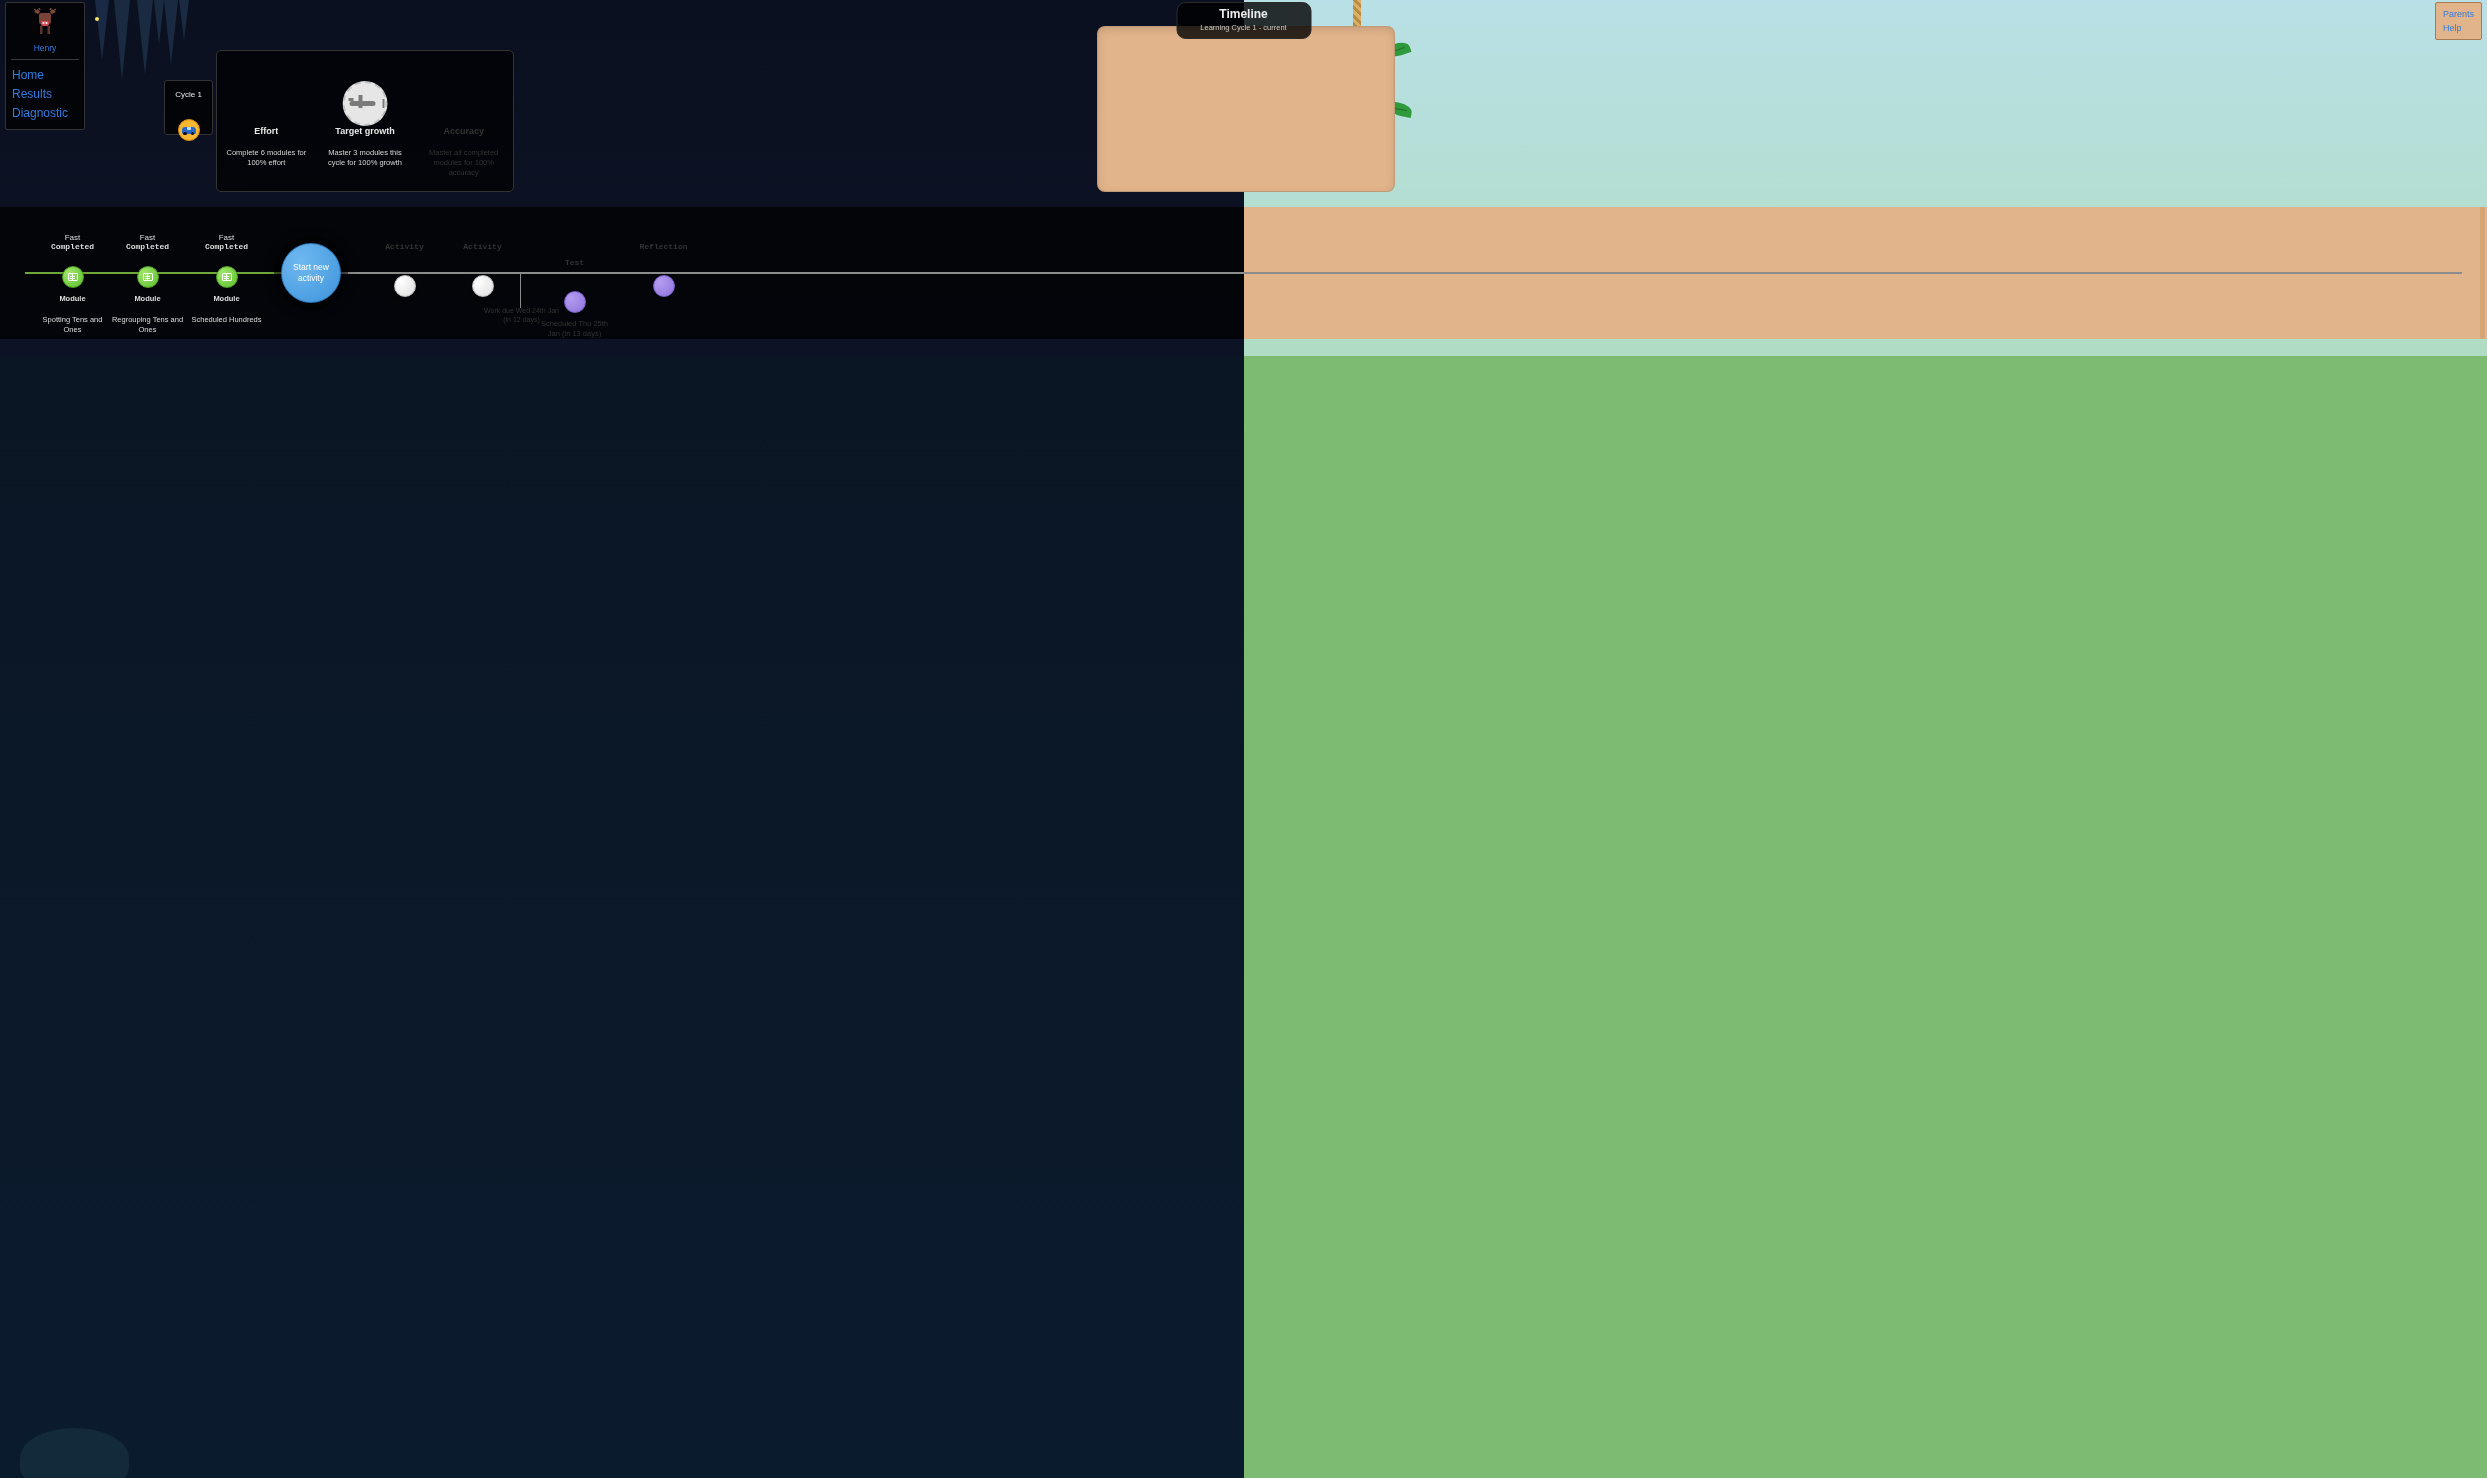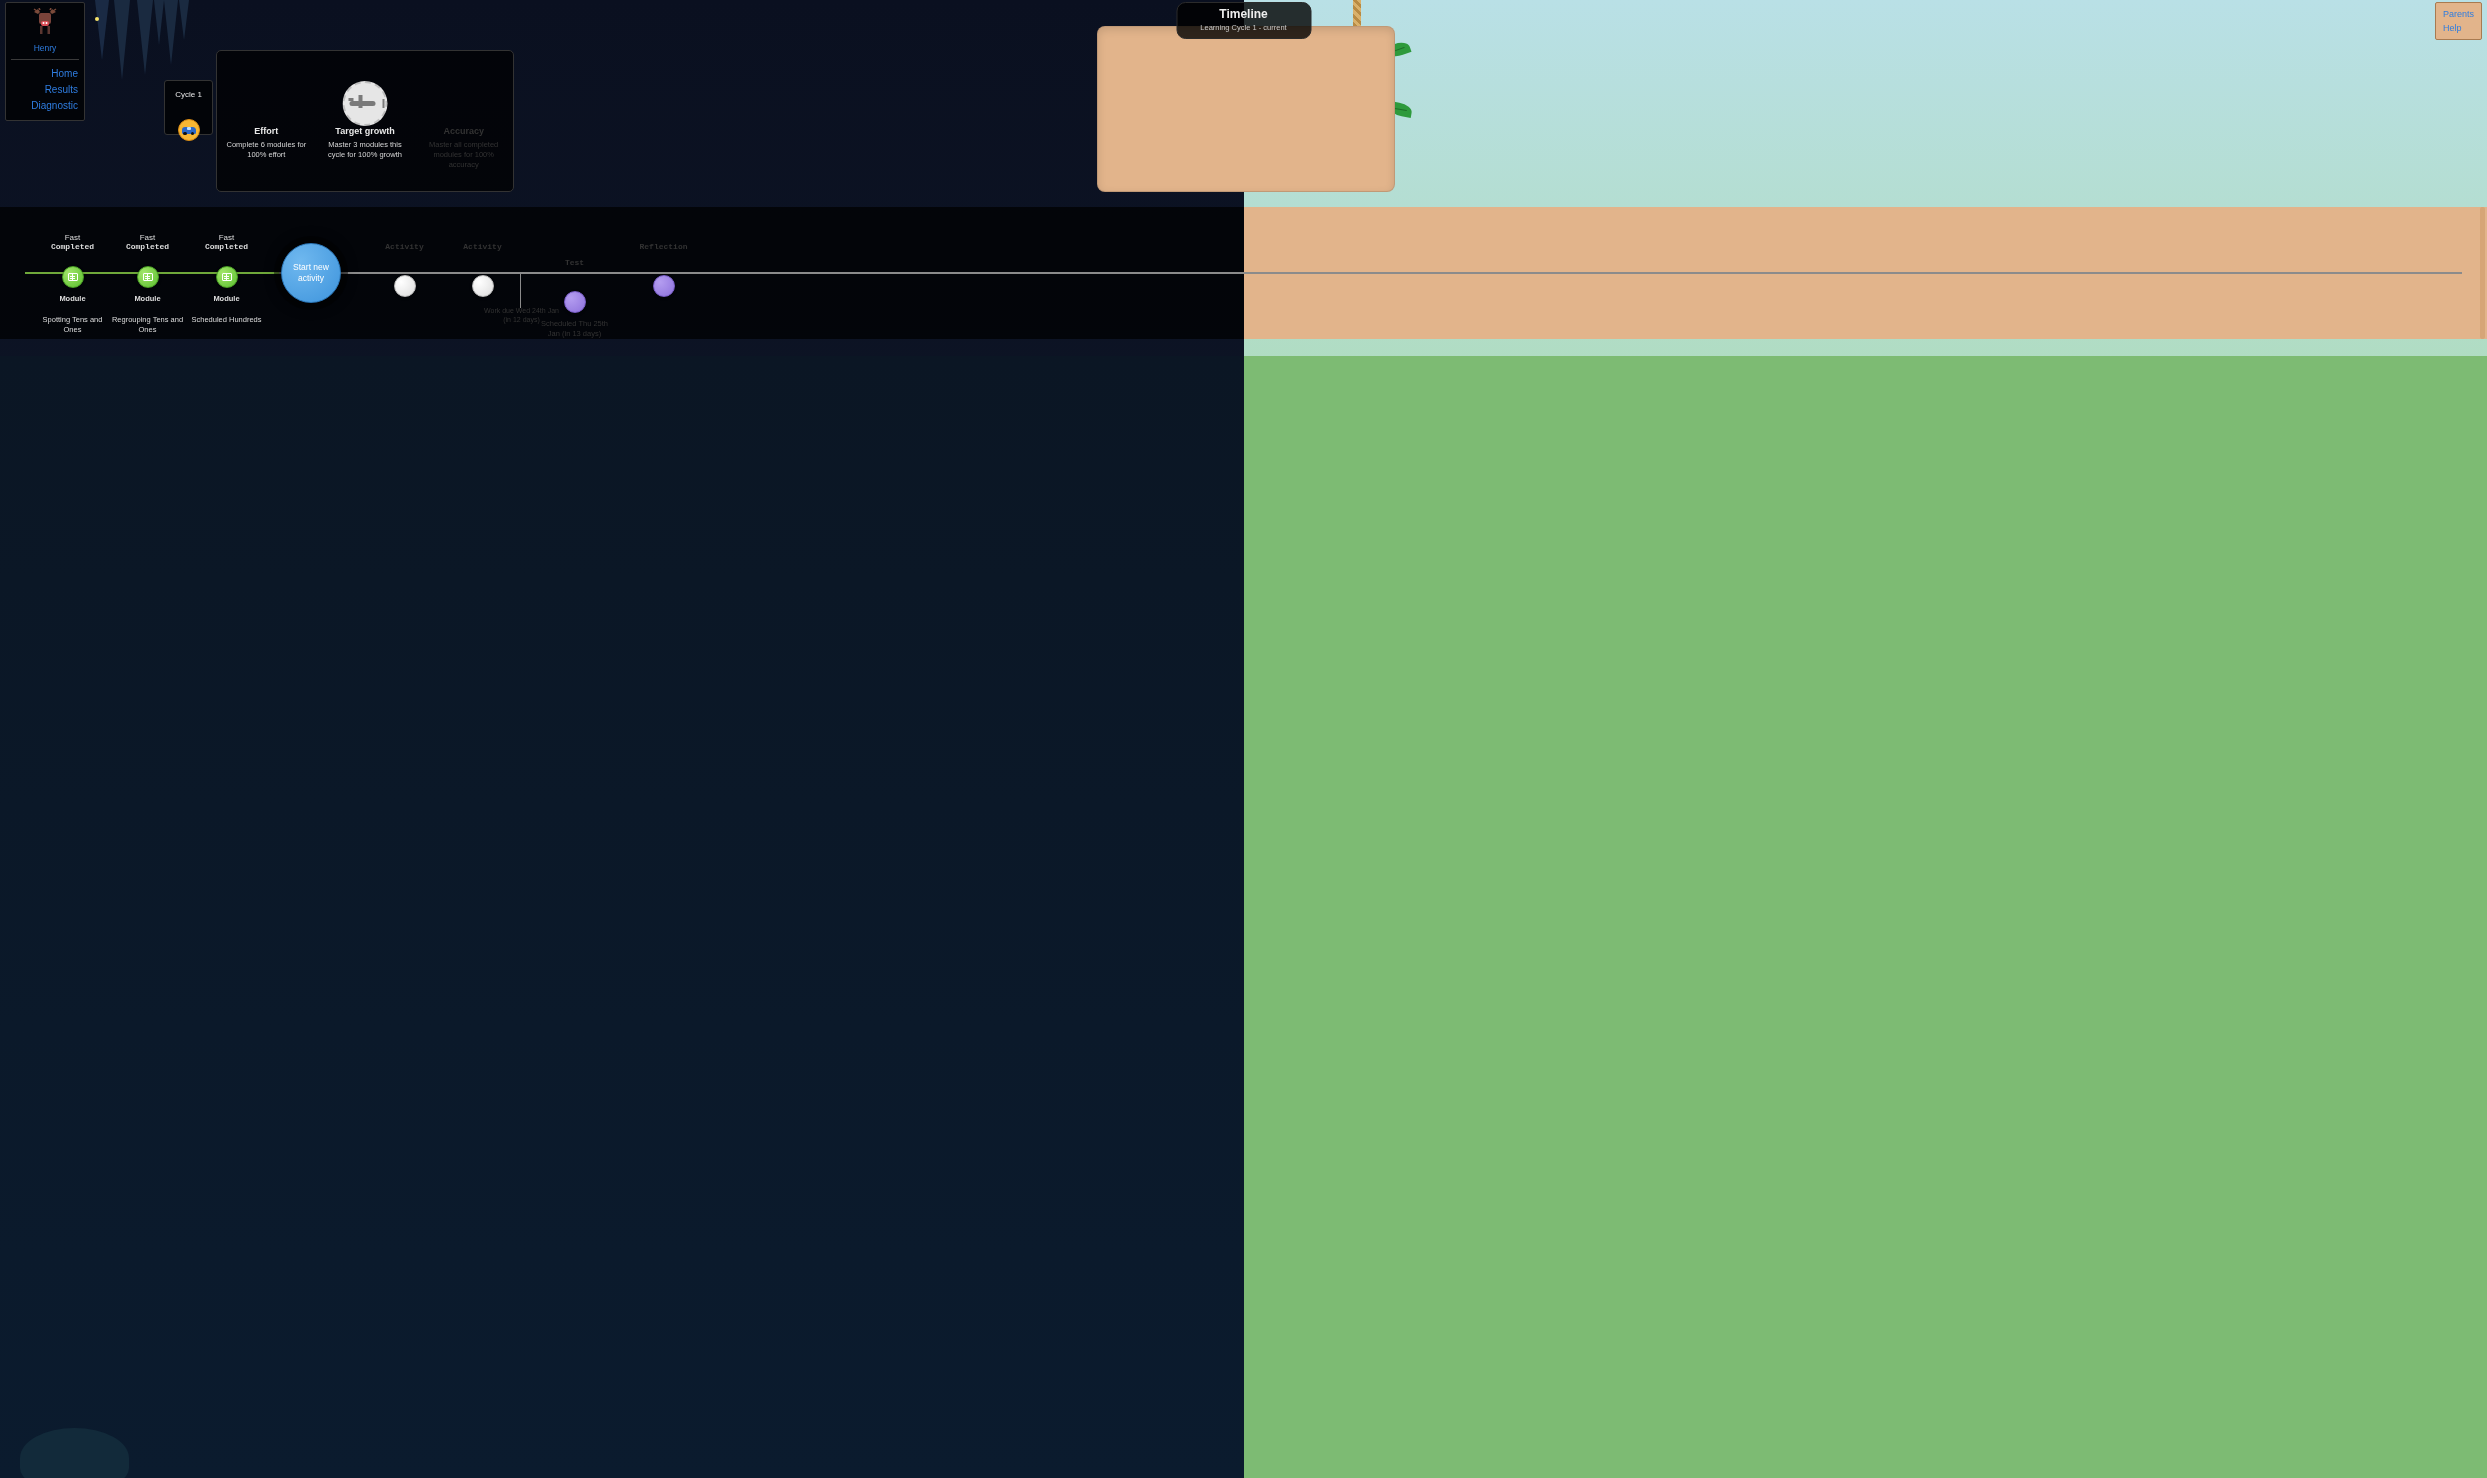--- a/index.html
+++ b/index.html
@@ -29,21 +29,21 @@
 .tree.t2{ left:70%; }
 .tree.t3{ left:84%; }
 .tree.t4{ left:92%; }
 
 
 .sidebar { position:absolute; top:2px; left:5px; width:80px; background:rgba(0,0,0,0.75); border:0.5px solid #333; border-radius:2px; padding:5px 5px 7px 5px; z-index:10; }
 .avatar-box { text-align:center; padding-bottom:4px; }
 .avatar { display:inline-block; }
 .user-name { color:#2f7de0; text-align:center; font-size:8.5px; padding:2px 0 6px; cursor:pointer; }
 .sidebar hr { border:0; border-top:0.5px solid #3a3a3a; margin:0 0 5px 0; }
-.nav-item { color:#2f7de0; font-size:10px; padding:2.5px 1px; cursor:pointer;text-align:right; }
+.nav-item { color:#2f7de0; font-size:12px; padding:2.5px 1px; cursor:pointer; }
 
 
 .toplinks { position:absolute; top:2px; right:5px; background:#e2b48b; border:0.5px solid #a87a50; border-radius:2px; padding:4px 7px; z-index:10; }
 .toplinks .lnk { color:#2f7de0; font-size:9px; padding:2px 0; cursor:pointer; }
 
 
 .cycle-chip { position:absolute; top:80px; left:164px; width:49px; height:55px; background:rgba(0,0,0,.75); border:0.5px solid #333; border-radius:3px; text-align:center; color:#e8e8e8; padding-top:9px; z-index:3; }
 .cycle-chip .lbl { font-size:8px; margin-bottom:20px; }
 .cycle-chip .coin { width:22px; height:22px; background:#f7b733; border:1.5px solid #d98b14; border-radius:50%; margin:0 auto; display:flex; align-items:center; justify-content:center; }
 .car { width:14px; height:7px; position:relative; }
@@ -70,21 +70,21 @@
 
 .target-icon { position:absolute; top:30px; left:50%; transform:translateX(-50%); width:45px; height:45px; border-radius:50%; background:#e6e6e6; border:2px dashed #bfbfbf; display:flex; align-items:center; justify-content:center; }
 .plane { width:32px; height:13px; position:relative; }
 .plane .fuse { position:absolute; left:0; top:4px; width:26px; height:5px; background:#7a7a7a; border-radius:3px; }
 .plane .prop { position:absolute; right:-3px; top:2px; width:2px; height:9px; background:#7a7a7a; }
 .plane .wing { position:absolute; left:9px; top:-2px; width:4px; height:13px; background:#7a7a7a; }
 .plane .tail { position:absolute; left:-1px; top:1px; width:5px; height:3px; background:#7a7a7a; }
 
 .goal-row { position:absolute; left:0; right:0; top:75px; display:flex; }
 .goal { flex:1; text-align:center; padding:0 7px; }
-.goal .g-title { font-weight:bold; font-size:9px; margin-bottom:4px; color:#e8e8e8; }
+.goal .g-title { font-weight:bold; font-size:9px; margin-bottom:12px; color:#e8e8e8; }
 .goal .g-desc { font-size:7.5px; color:#d6d6d6; line-height:1.35; }
 .goal.right .g-title, .goal.right .g-desc { color:#333; }
 
 
 .band-wrap { position:absolute; left:0; right:0; top:207px; height:132px; z-index:7; }
 .band-left, .band-right { position:absolute; top:0; height:100%; }
 .band-left { left:0; width:50%; background:rgba(0,0,0,.72); }
 .band-right { right:0; width:50%; background:#e2b48b; }
 .band-scroll-edge { position:absolute; right:2px; top:0; bottom:0; width:5px; background:#d6a577; border-radius:2px; }
 

